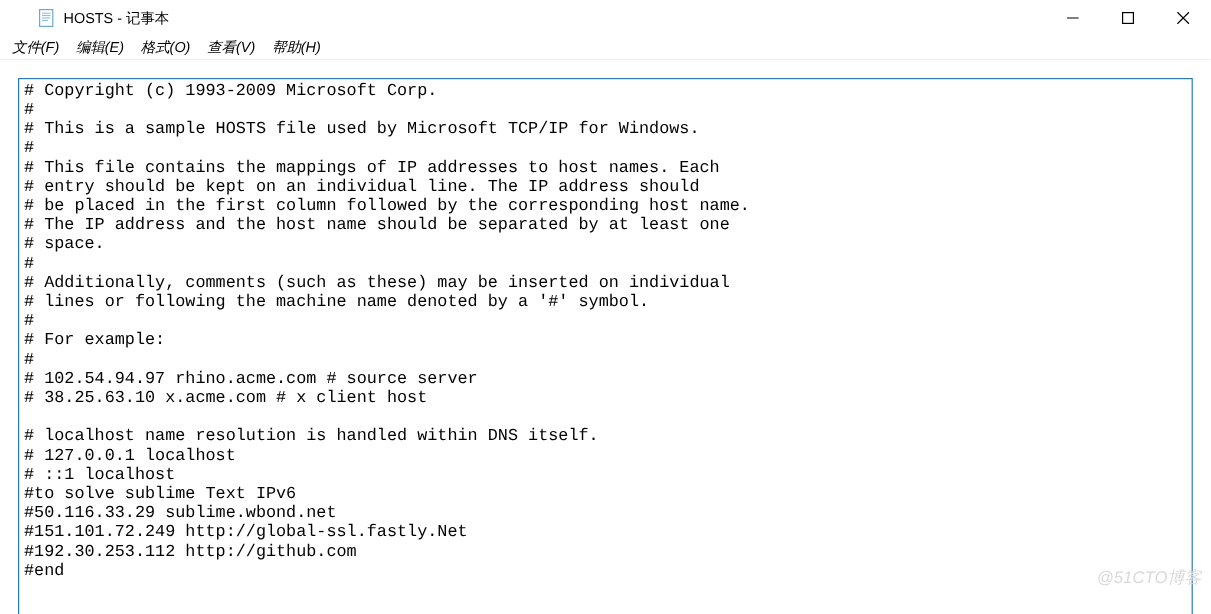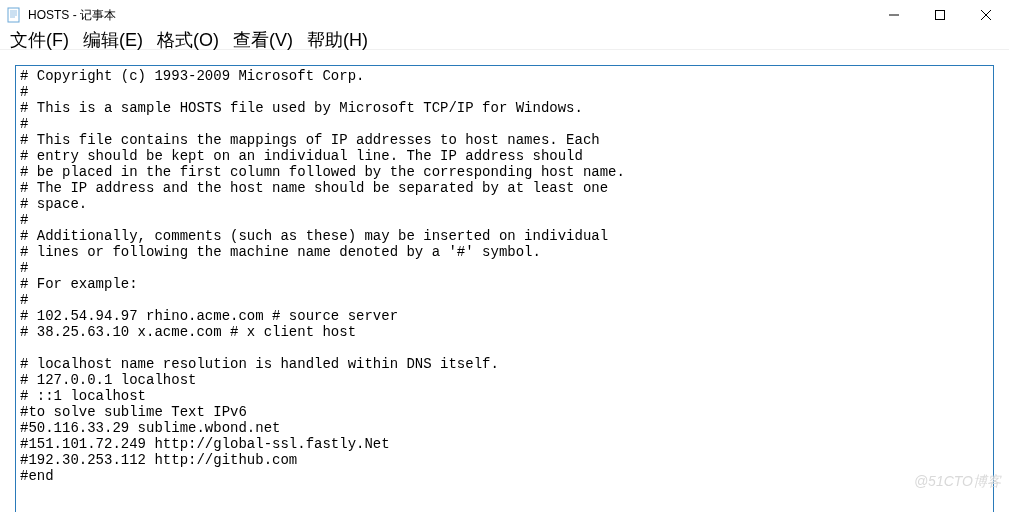--- a/index.html
+++ b/index.html
@@ -15,20 +15,21 @@
       height: 512px;
       overflow: hidden;
       position: relative;
     }
     .titlebar {
       height: 30px;
       display: flex;
       justify-content: space-between;
       padding-left: 6px;
       background: #fff;
+      margin-left: 25px;
     }
     .titlebar-left {
       display: flex;
       align-items: center;
       gap: 6px;
     }
     .app-icon {
       width: 16px;
       height: 16px;
       display: inline-flex;
@@ -56,22 +57,23 @@
     .menubar {
       height: 20px;
       display: flex;
       align-items: center;
       padding-left: 4px;
       gap: 2px;
       border-bottom: 1px solid #f0f0f0;
     }
     .menubar div {
       padding: 2px 6px;
-      font-size: 18px;
+      font-size: 12px;
       cursor: pointer;
+      font-style: italic;
     }
     .editor-wrap {
       position: relative;
       border: 1px solid #2a7ab9;
       margin: 15px;
       height: calc(512px - 52px);
       overflow: hidden;
     }
     .editor {
       font-family: "SimSun", "NSimSun", "Courier New", monospace;

